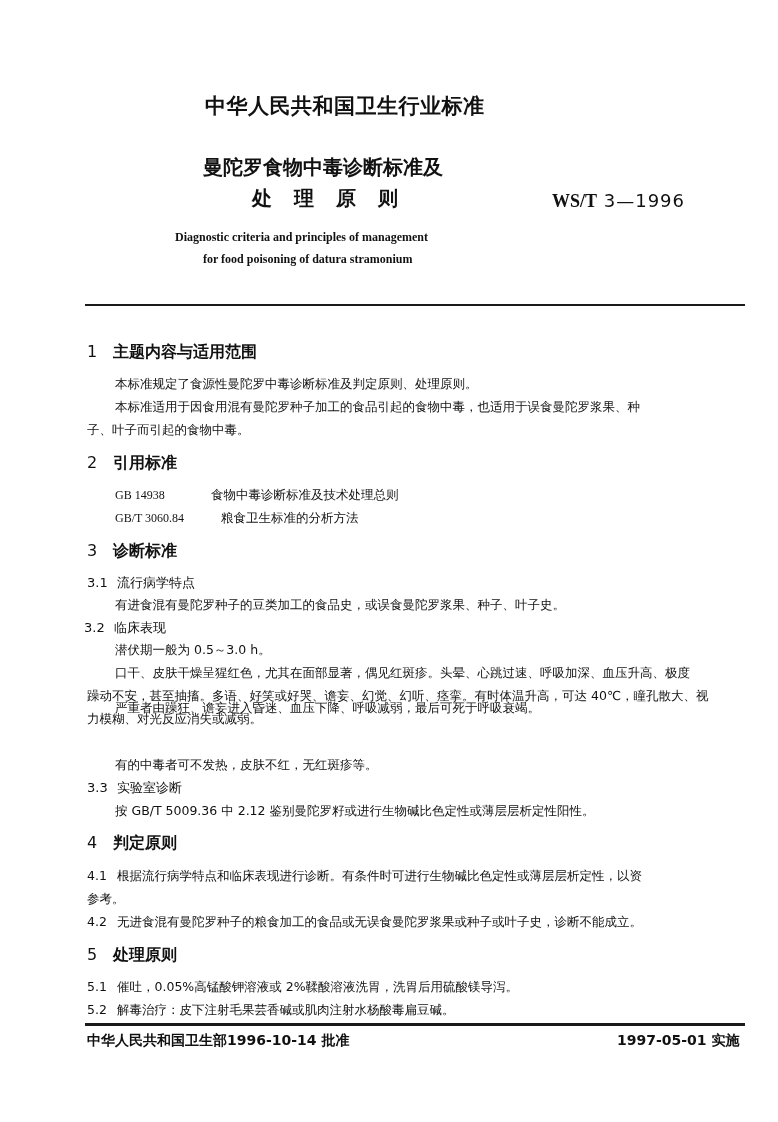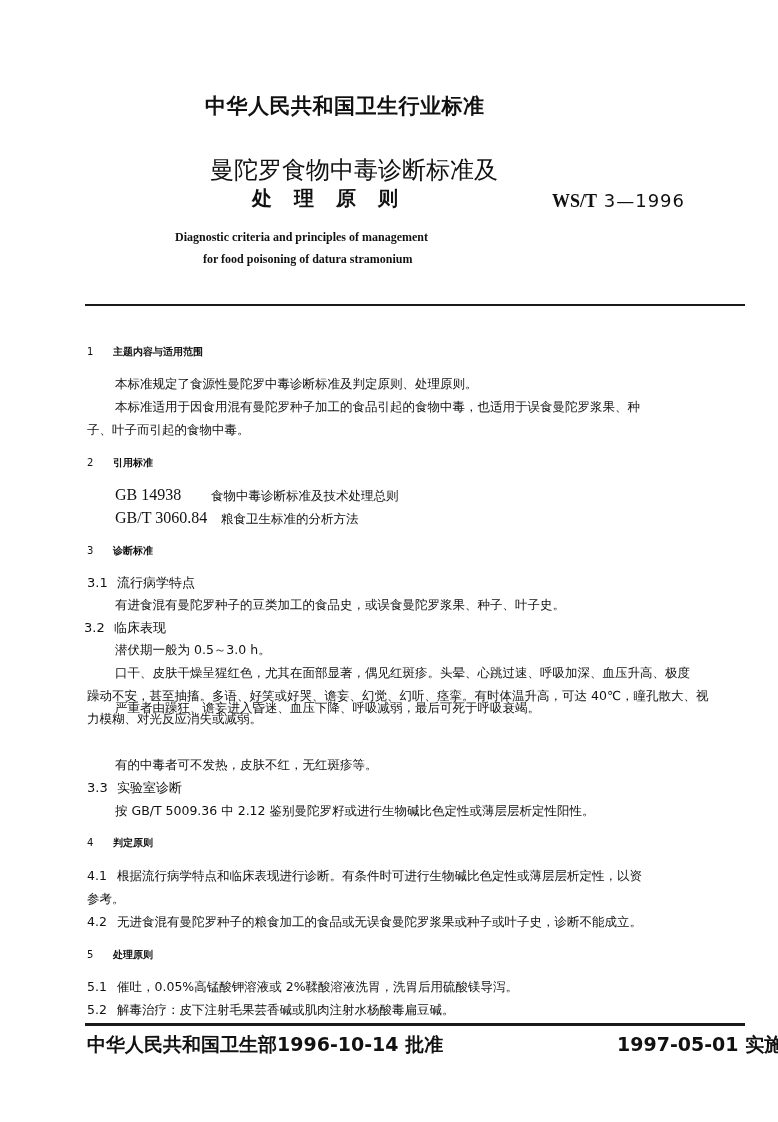--- a/index.html
+++ b/index.html
@@ -14,22 +14,22 @@
       overflow: hidden;
       color: #111111;
       font-family: "DejaVu Sans", "Liberation Sans", sans-serif;
     }
     .abs { position: absolute; white-space: nowrap; }
     .issuer {
       left: 205px; top: 92px;
       font-size: 21px; font-weight: bold; letter-spacing: 0.5px;
     }
     .title-1 {
-      left: 210px; top: 154px;
-      font-size: 24px; font-weight: normal;
+      left: 203px; top: 154px;
+      font-size: 20px; font-weight: bold;
     }
     .title-2 {
       left: 252px; top: 185px;
       font-size: 20px; font-weight: bold; letter-spacing: 22px;
     }
     .std-code {
       left: 552px; top: 190px;
       font-size: 18px;
       font-family: "Liberation Serif", serif;
       font-weight: bold;
@@ -48,28 +48,28 @@
       height: 2px;
       background: #1a1a1a;
     }
     .rule-top { top: 304px; }
     .rule-bottom { top: 1023px; height: 3px; }
 
     .body-text {
       font-size: 13px;
       line-height: 22px;
     }
-    .h1 { font-weight: bold; font-size: 10px; }
+    .h1 { font-weight: bold; font-size: 16px; }
     .h1 .n { display: inline-block; width: 26px; font-weight: normal; }
     .h2 .n { display: inline-block; width: 30px; }
     .para { font-size: 12.5px; }
-    .ref .code { font-family: "Liberation Serif", serif; font-size: 16px; display: inline-block; }
+    .ref .code { font-family: "Liberation Serif", serif; font-size: 12px; display: inline-block; }
     .footer {
       top: 1032px;
-      font-size: 19px;
+      font-size: 14px;
       font-weight: bold;
     }
     .footer-left { left: 87px; }
     .footer-right { left: 617px; }
   </style>
 </head>
 <body>
 
 <div class="abs issuer">中华人民共和国卫生行业标准</div>
 <div class="abs title-1">曼陀罗食物中毒诊断标准及</div>

